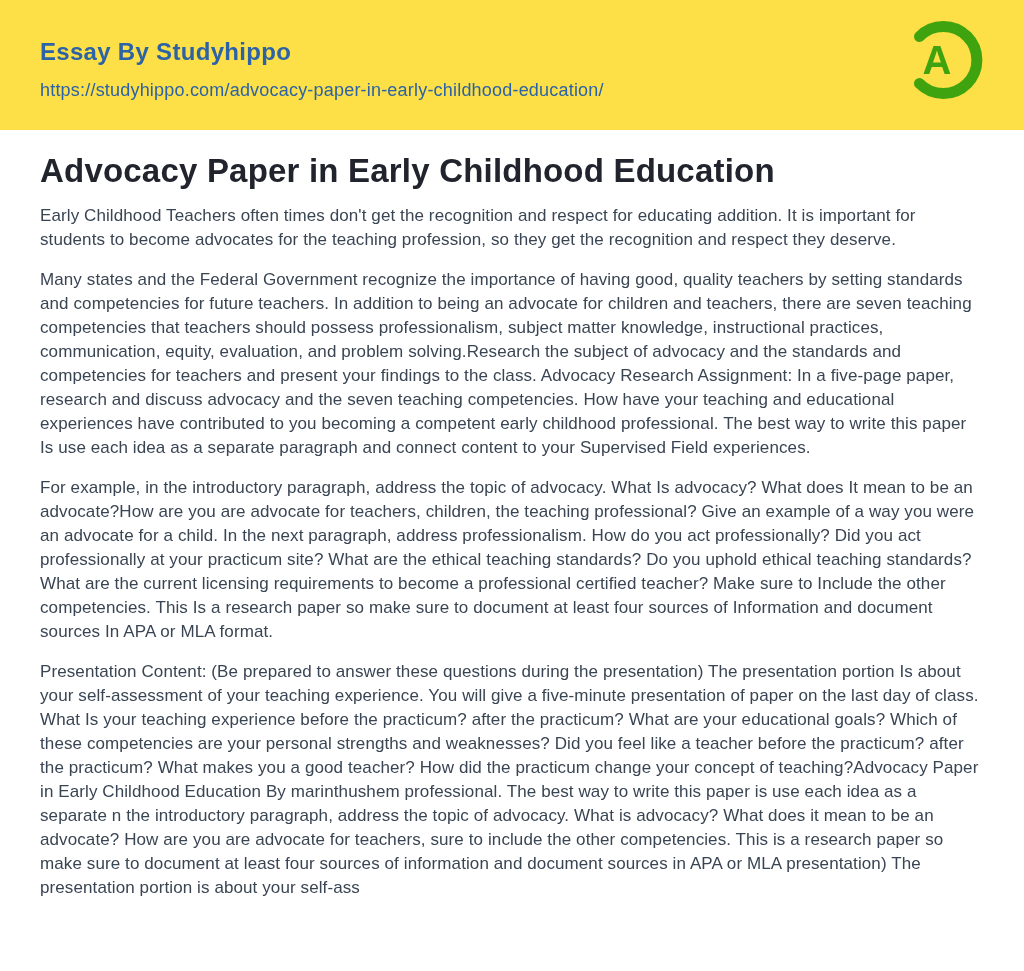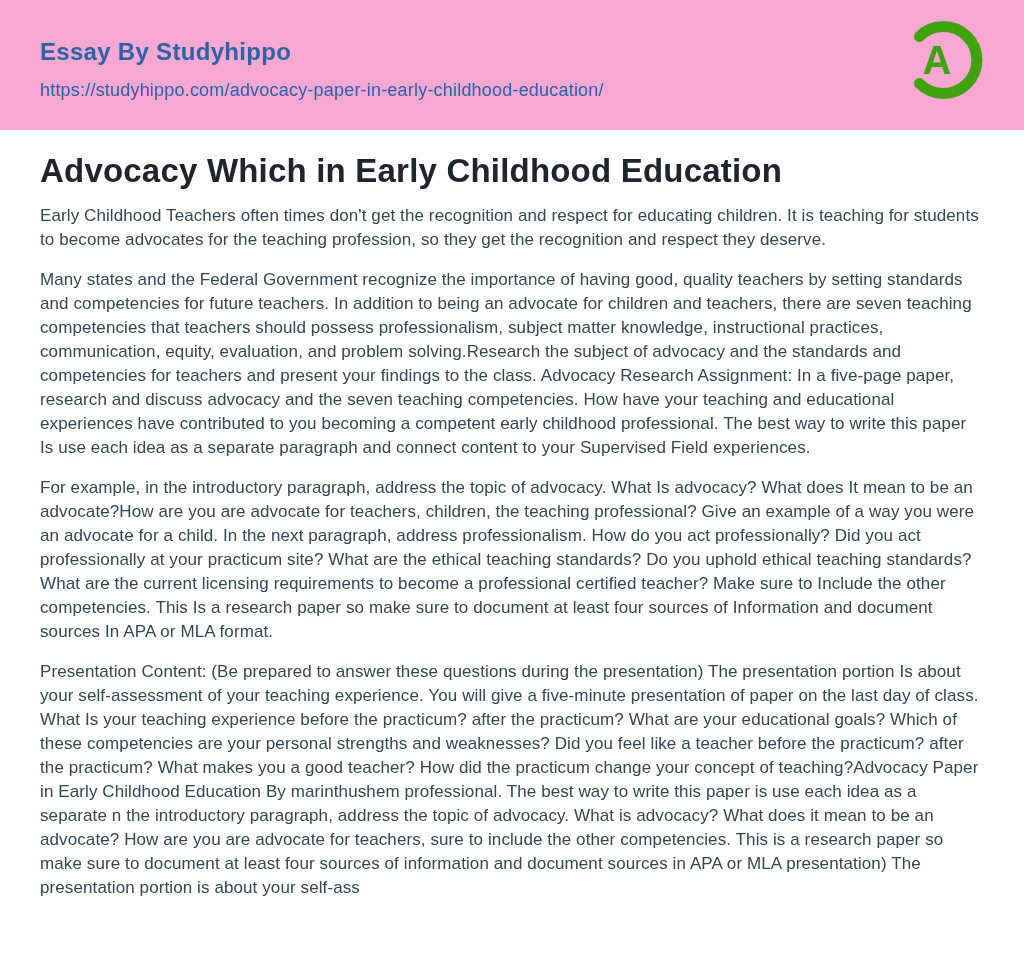--- a/index.html
+++ b/index.html
@@ -7,21 +7,21 @@
   .page {
     width: 1024px;
     height: 971px;
     background: #ffffff;
     font-family: "Liberation Sans", sans-serif;
     overflow: hidden;
     position: relative;
   }
   
   .site-header {
-    background: #f9a8d4;
+    background: #fde047;
     height: 130px;
     padding: 38px 40px 0 40px;
     position: relative;
   }
   .site-title {
     color: #2c62a6;
     font-size: 24px;
     font-weight: 700;
     letter-spacing: 0.3px;
     line-height: 1.2;
@@ -73,23 +73,23 @@
     <a class="site-url">https://studyhippo.com/advocacy-paper-in-early-childhood-education/</a>
 
     <svg class="logo" viewBox="0 0 86 90" aria-hidden="true">
 
       <path d="M 19.5 21.5 A 33.5 33.5 0 1 1 19.5 68.5" fill="none" stroke="#3fa30f" stroke-width="11" stroke-linecap="round"></path>
       <text x="37" y="59" text-anchor="middle" font-family="Liberation Sans, sans-serif" font-size="40" font-weight="600" fill="#3fa30f">A</text>
     </svg>
   </header>
 
   <main class="article">
-    <h1 class="article-title">Advocacy Which in Early Childhood Education</h1>
+    <h1 class="article-title">Advocacy Paper in Early Childhood Education</h1>
 
-    <p>Early Childhood Teachers often times don't get the recognition and respect for educating children. It is teaching for students to become advocates for the teaching profession, so they get the recognition and respect they deserve.</p>
+    <p>Early Childhood Teachers often times don't get the recognition and respect for educating addition. It is important for students to become advocates for the teaching profession, so they get the recognition and respect they deserve.</p>
 
     <p>Many states and the Federal Government recognize the importance of having good, quality teachers by setting standards and competencies for future teachers. In addition to being an advocate for children and teachers, there are seven teaching competencies that teachers should possess professionalism, subject matter knowledge, instructional practices, communication, equity, evaluation, and problem solving.Research the subject of advocacy and the standards and competencies for teachers and present your findings to the class. Advocacy Research Assignment: In a five-page paper, research and discuss advocacy and the seven teaching competencies. How have your teaching and educational experiences have contributed to you becoming a competent early childhood professional. The best way to write this paper Is use each idea as a separate paragraph and connect content to your Supervised Field experiences.</p>
 
     <p>For example, in the introductory paragraph, address the topic of advocacy. What Is advocacy? What does It mean to be an advocate?How are you are advocate for teachers, children, the teaching professional? Give an example of a way you were an advocate for a child. In the next paragraph, address professionalism. How do you act professionally? Did you act professionally at your practicum site? What are the ethical teaching standards? Do you uphold ethical teaching standards? What are the current licensing requirements to become a professional certified teacher? Make sure to Include the other competencies. This Is a research paper so make sure to document at least four sources of Information and document sources In APA or MLA format.</p>
 
     <p>Presentation Content: (Be prepared to answer these questions during the presentation) The presentation portion Is about your self-assessment of your teaching experience. You will give a five-minute presentation of paper on the last day of class. What Is your teaching experience before the practicum? after the practicum? What are your educational goals? Which of these competencies are your personal strengths and weaknesses? Did you feel like a teacher before the practicum? after the practicum? What makes you a good teacher? How did the practicum change your concept of teaching?Advocacy Paper in Early Childhood Education By marinthushem professional. The best way to write this paper is use each idea as a separate n the introductory paragraph, address the topic of advocacy. What is advocacy? What does it mean to be an advocate? How are you are advocate for teachers, sure to include the other competencies. This is a research paper so make sure to document at least four sources of information and document sources in APA or MLA presentation) The presentation portion is about your self-ass</p>
   </main>
 
 </div>
 

